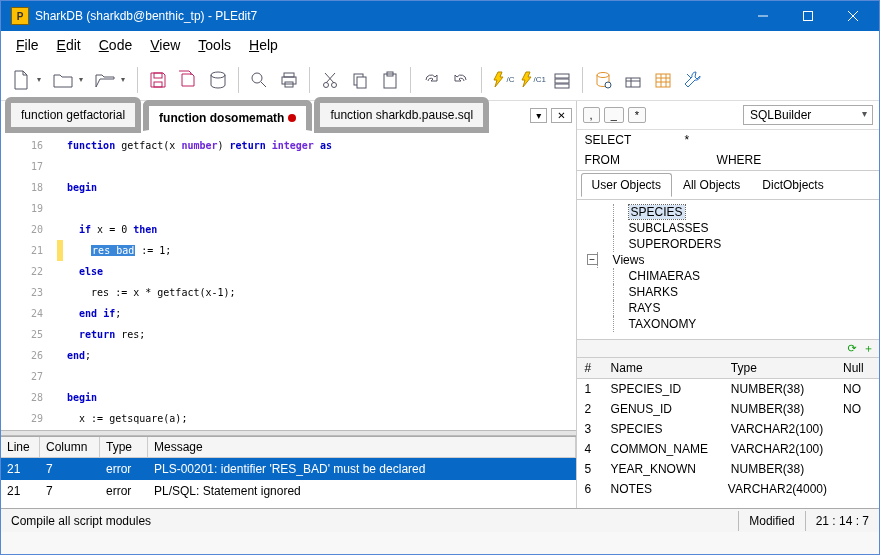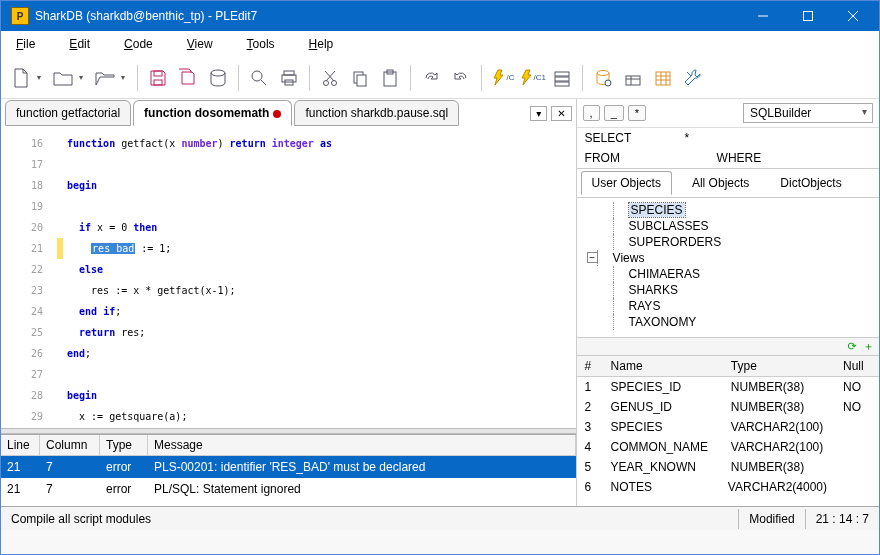--- a/index.html
+++ b/index.html
@@ -2,33 +2,33 @@
 <html><head>
 <meta charset="utf-8">
 <style>
   * { box-sizing: border-box; margin: 0; padding: 0; }
   body { font-family: "Segoe UI", Tahoma, sans-serif; font-size: 12px; background: #f8f8f8; overflow: hidden; width: 880px; height: 555px; border: 1px solid #5688d6; }
   .titlebar { background: #0868c5; color: #fff; height: 30px; display: flex; align-items: center; padding: 0 4px; }
   .titlebar .appicon { width: 18px; height: 18px; background: #ffbf00; border: 1px solid #806000; margin: 0 6px; display: flex; align-items: center; justify-content: center; font-size: 10px; font-weight: bold; color: #333; }
   .titlebar .title { flex: 1; font-size: 12px; }
   .winbtns { display: flex; }
   .winbtn { width: 45px; height: 30px; display: flex; align-items: center; justify-content: center; color: #fff; cursor: pointer; }
-  .menubar { background: #fff; display: flex; padding: 3px 8px; gap: 20px; font-size: 12px; }
+  .menubar { background: #fff; display: flex; padding: 3px 8px; gap: 4px; font-size: 14px; }
   .menuitem { padding: 3px 7px; cursor: pointer; }
   .menuitem u { text-decoration: underline; }
   .toolbar { background: #fff; height: 42px; display: flex; align-items: center; padding: 0 6px; gap: 2px; border-bottom: 1px solid #ddd; }
   .tbtn { width: 28px; height: 28px; display: flex; align-items: center; justify-content: center; cursor: pointer; border-radius: 2px; color: #466; }
   .dropdwn { width: 10px; font-size: 8px; color: #555; display:flex;align-items:center; }
   .tsep { width: 1px; height: 26px; background: #ccc; margin: 0 4px; }
   svg { display: block; }
   .content { display: flex; height: 407px; }
   .left { flex: 1.9; display: flex; flex-direction: column; border-right: 1px solid #ccc; }
   .right { flex: 1; display: flex; flex-direction: column; background: #fff; }
   .tabstrip { display: flex; align-items: center; height: 28px; padding: 0 4px; gap: 2px; background: #fff; }
-  .tab { padding: 5px 10px; border: 1px solid #a3a3a3; border-radius: 6px 6px 0 0; background: #f4f4f4; font-size: 12px; cursor: pointer; position: relative; }
+  .tab { padding: 5px 10px; border: 6px solid #a3a3a3; border-radius: 6px 6px 0 0; background: #f4f4f4; font-size: 12px; cursor: pointer; position: relative; }
   .tab.active { background: #fff; font-weight: bold; border-bottom: 1px solid #fff; }
   .tab .dot { width: 8px; height: 8px; border-radius: 50%; background: #cc0000; display: inline-block; margin-left: 4px; vertical-align: middle; }
   .tabstrip .spacer { flex: 1; }
   .tabctl { border: 1px solid #aaa; padding: 1px 5px; font-size: 10px; background: #fff; cursor: pointer; margin-left: 2px; }
   .editor { flex: 1; background: #fff; overflow: hidden; font-family: Consolas, monospace; font-size: 10px; line-height: 21px; padding: 6px 0; }
   .line { display: flex; }
   .gutter { width: 56px; text-align: right; color: #a0a0a0; padding-right: 14px; user-select: none; }
   .marker { width: 6px; background: transparent; }
   .marker.err { background: #ffe066; }
   .code { white-space: pre; padding-left: 4px; }
@@ -43,21 +43,21 @@
   .errrow { display: flex; padding: 2px 0; }
   .errrow.sel { background: #0868c5; color: #fff; }
   .errrow div { padding: 2px 6px; }
   .c-line{width:39px} .c-col{width:60px} .c-type{width:48px} .c-msg{flex:1}
   .sqlhdr { display: flex; align-items: center; padding: 4px 6px; gap: 4px; border-bottom: 1px solid #ddd; }
   .chip { border: 1px solid #aaa; padding: 1px 6px; font-size: 11px; background: #fafafa; border-radius: 2px; cursor: pointer;}
   .combo { border: 1px solid #aaa; padding: 2px 22px 2px 6px; font-size: 12px; background: #fff; margin-left: auto; cursor: pointer; position: relative; width: 130px; }
   .combo::after { content: "▾"; position: absolute; right: 5px; top: 2px; font-size: 10px; color: #555; }
   .sqlgrid { display: grid; grid-template-columns: 100px 1fr; font-size: 12px; border-bottom: 1px solid #ccc; }
   .sqlgrid div { padding: 3px 8px; }
-  .objtabs { display: flex; font-size: 12px; border-bottom: 1px solid #ccc; padding: 2px 4px; gap: 9px;}
+  .objtabs { display: flex; font-size: 12px; border-bottom: 1px solid #ccc; padding: 2px 4px; gap: 0;}
   .otab { padding: 4px 10px; border: 1px solid transparent; cursor: pointer; }
   .otab.active { border: 1px solid #aaa; border-bottom: 1px solid #fff; background: #fff; border-radius: 3px 3px 0 0; }
   .tree { flex: 1; overflow: auto; padding: 4px 0; font-size: 12px; border-bottom: 1px solid #ccc; height: 140px; max-height: 140px; }
   .tnode { padding: 1px 2px 1px 36px; position: relative; cursor: pointer; }
   .tnode::before { content: ""; position: absolute; left: 20px; top: 0; bottom: 0; border-left: 1px dotted #999; }
   .tnode.l2 { padding-left: 52px; }
   .tnode.l2::before { left: 36px; }
   .tnode.sel span { background: #d6e4f5; outline: 1px dotted #666; padding: 0 2px; }
   .tnode .exp { position:absolute; left:10px; top:2px; width:11px;height:11px;border:1px solid #888;background:#fff;font-size:10px;line-height:9px;text-align:center; }
   .treefoot { height:18px; background:#f5f5f5; text-align:right; padding:1px 4px; border-bottom:1px solid #ccc;}

